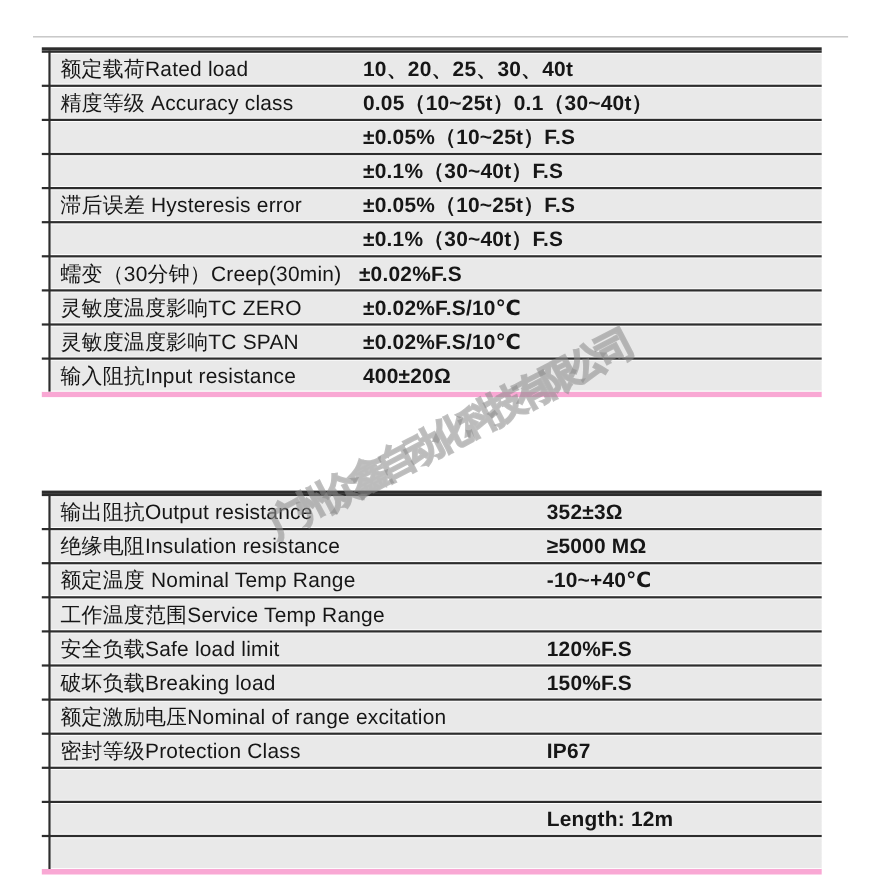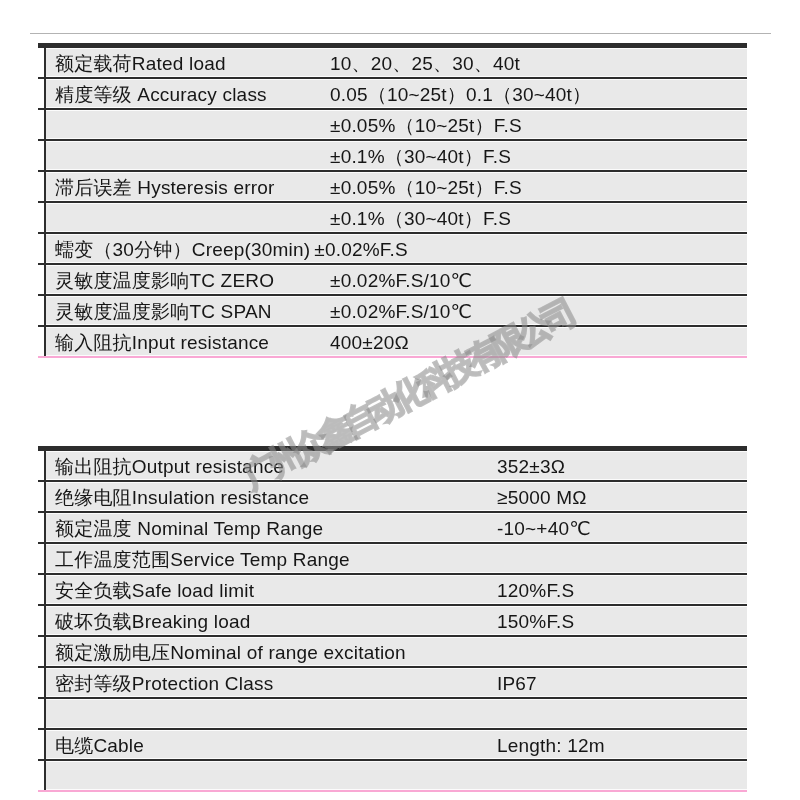--- a/index.html
+++ b/index.html
@@ -4,39 +4,39 @@
 <style>
   html,body{margin:0;padding:0;}
   body{
     width:800px;height:800px;background:#ffffff;position:relative;overflow:hidden;
     font-family:"Liberation Sans","DejaVu Sans",sans-serif;
   }
   .page{position:absolute;inset:0;}
   .scan-line{position:absolute;left:30px;top:33px;width:741px;height:1px;background:#b3b3b3;}
   .spec-table{
     position:absolute;left:38px;width:709px;
-    border-top:3px solid #2d2d2d;border-bottom:2px solid #f9a8d4;
+    border-top:3px solid #2d2d2d;border-bottom:5px solid #f9a8d4;
     background:#ffffff;
   }
   .spec-table.t1{top:43px;}
   .spec-table.t2{top:415px;margin-top:31px;}
   .vline{position:absolute;left:6px;top:0;bottom:0;width:2px;background:#2d2d2d;z-index:2;}
   .row{
     position:relative;height:31px;line-height:31px;box-sizing:border-box;
     border-top:2px solid #2d2d2d;
     background:linear-gradient(to right,#ffffff 0,#ffffff 8px,#e9e9e9 8px);
     box-shadow:inset 0 1px 0 rgba(255,255,255,.85), inset 0 -1px 0 rgba(255,255,255,.85);
     font-size:19px;color:#161616;white-space:nowrap;
   }
   .row:first-child{border-top:none;height:29px;line-height:29px;}
   .label{display:inline-block;padding-left:17px;letter-spacing:.2px;}
-  .value{position:absolute;top:0;letter-spacing:.2px;}
+  .value{position:absolute;top:0;letter-spacing:.2px;font-weight:bold;}
   .t1 .value{left:292px;}
   .t2 .value{left:459px;}
-  .row.span .value{position:static;display:inline;padding:0;margin:4px;}
+  .row.span .value{position:static;display:inline;padding:0;margin:16px;}
   .watermark{
     position:absolute;left:224px;top:371px;width:372px;height:40px;
     font-size:34px;font-weight:bold;letter-spacing:-6px;white-space:nowrap;
     color:rgba(150,150,150,0.08);
     -webkit-text-stroke:2px rgba(140,140,140,0.55);
     transform:rotate(-27.5deg);transform-origin:center center;
     z-index:5;pointer-events:none;
     font-family:"Liberation Sans","DejaVu Sans",sans-serif;
   }
 </style>
@@ -64,18 +64,18 @@
     <div class="vline"></div>
   <div class="row"><span class="label">输出阻抗Output resistance</span><span class="value">352±3Ω</span></div>
       <div class="row"><span class="label">绝缘电阻Insulation resistance</span><span class="value">≥5000 MΩ</span></div>
       <div class="row"><span class="label">额定温度 Nominal Temp Range</span><span class="value">-10~+40℃</span></div>
       <div class="row"><span class="label">工作温度范围Service Temp Range</span></div>
       <div class="row"><span class="label">安全负载Safe load limit</span><span class="value">120%F.S</span></div>
       <div class="row"><span class="label">破坏负载Breaking load</span><span class="value">150%F.S</span></div>
       <div class="row"><span class="label">额定激励电压Nominal of range excitation</span></div>
       <div class="row"><span class="label">密封等级Protection Class</span><span class="value">IP67</span></div>
       <div class="row"></div>
-      <div class="row"><span class="label">电缆Cable</span><span class="value">Length: 12m</span></div>
+      <div class="row"><span class="value">Length: 12m</span></div>
       <div class="row"><span class="label"></span><span class="value"></span></div>
     </div>
 
   <div class="watermark">广州众鑫自动化科技有限公司</div>
 </div>
 
 </body></html>

